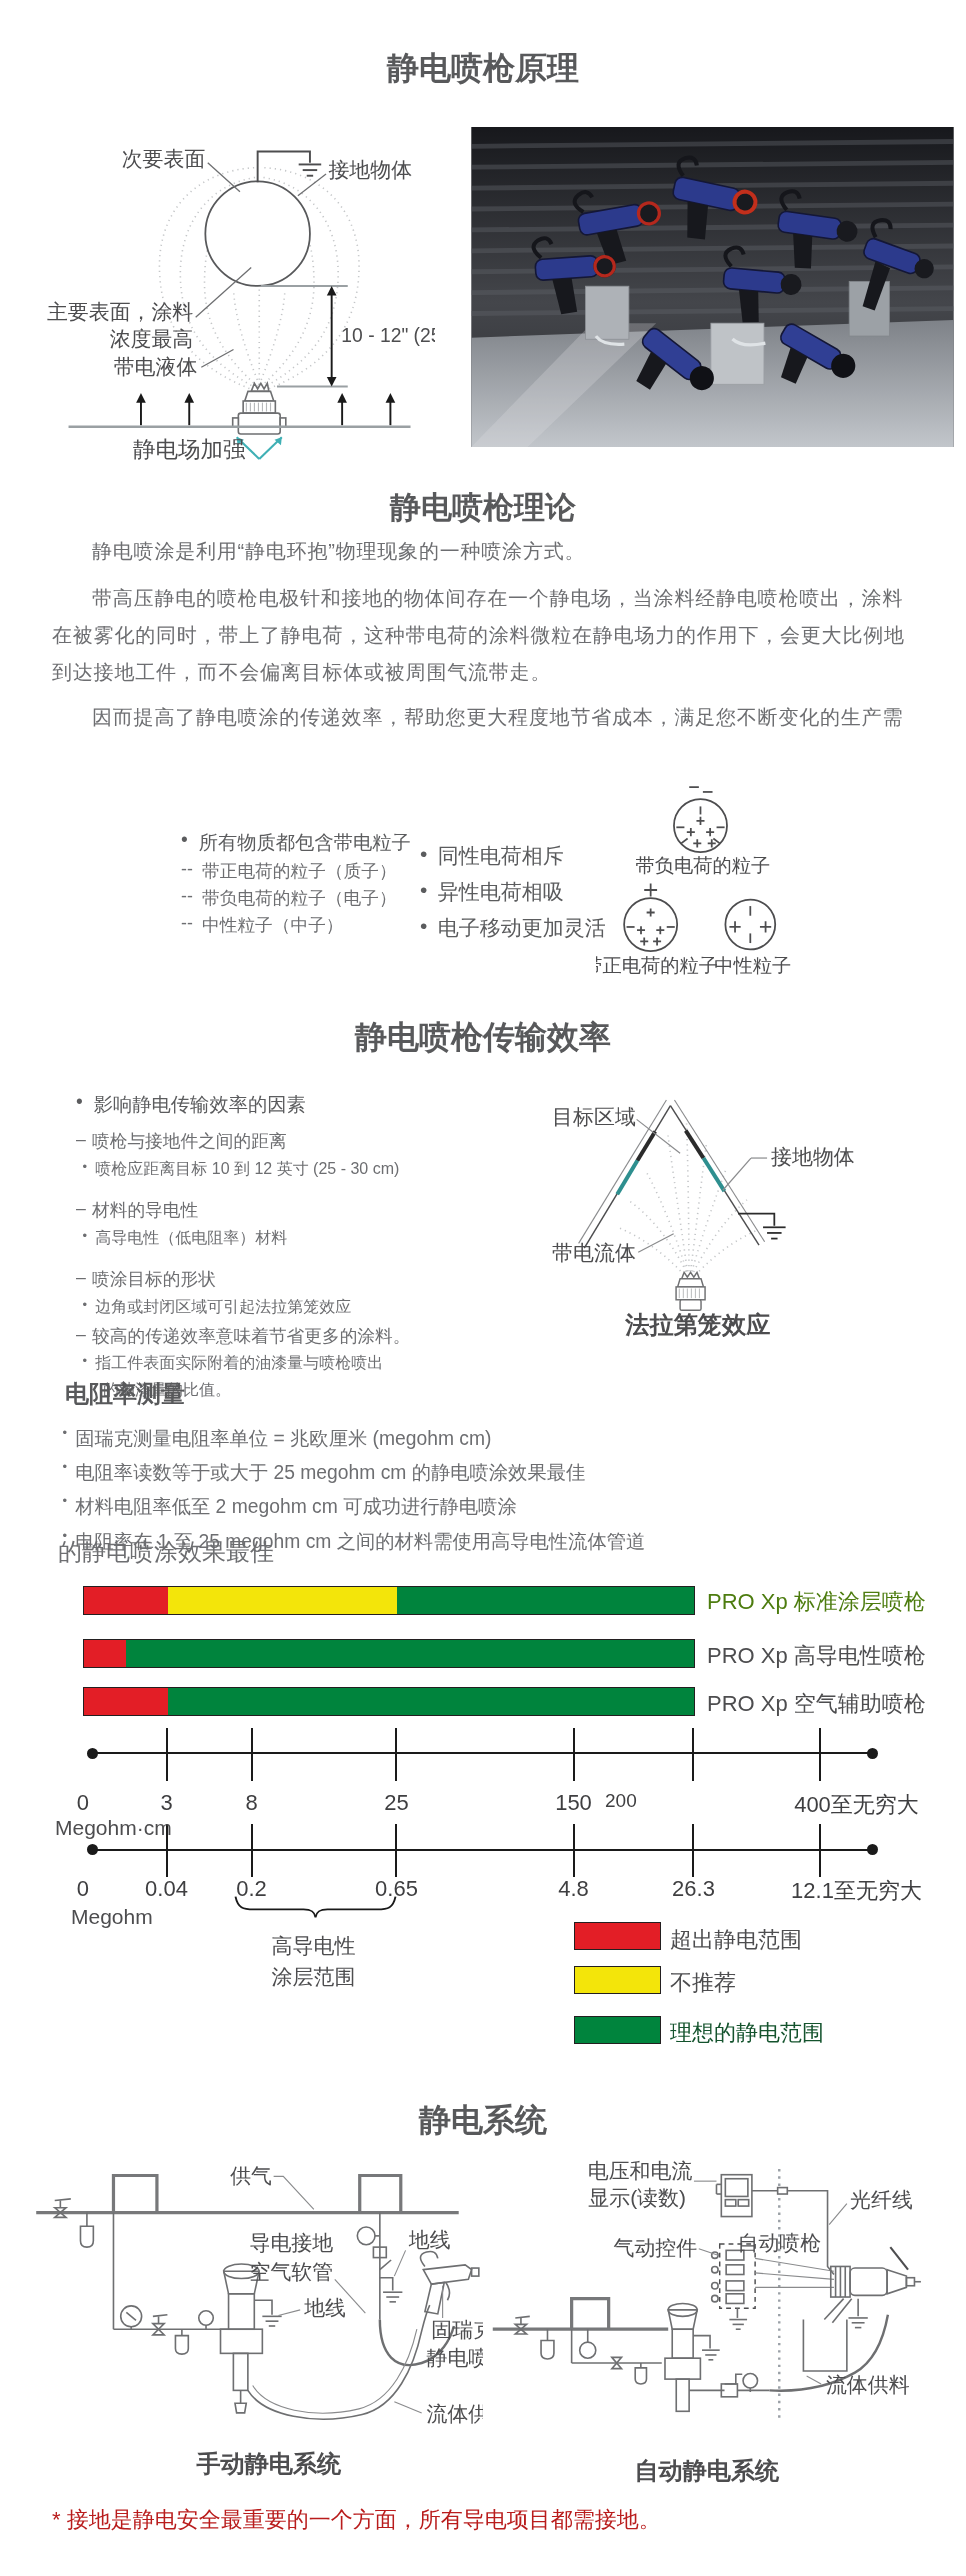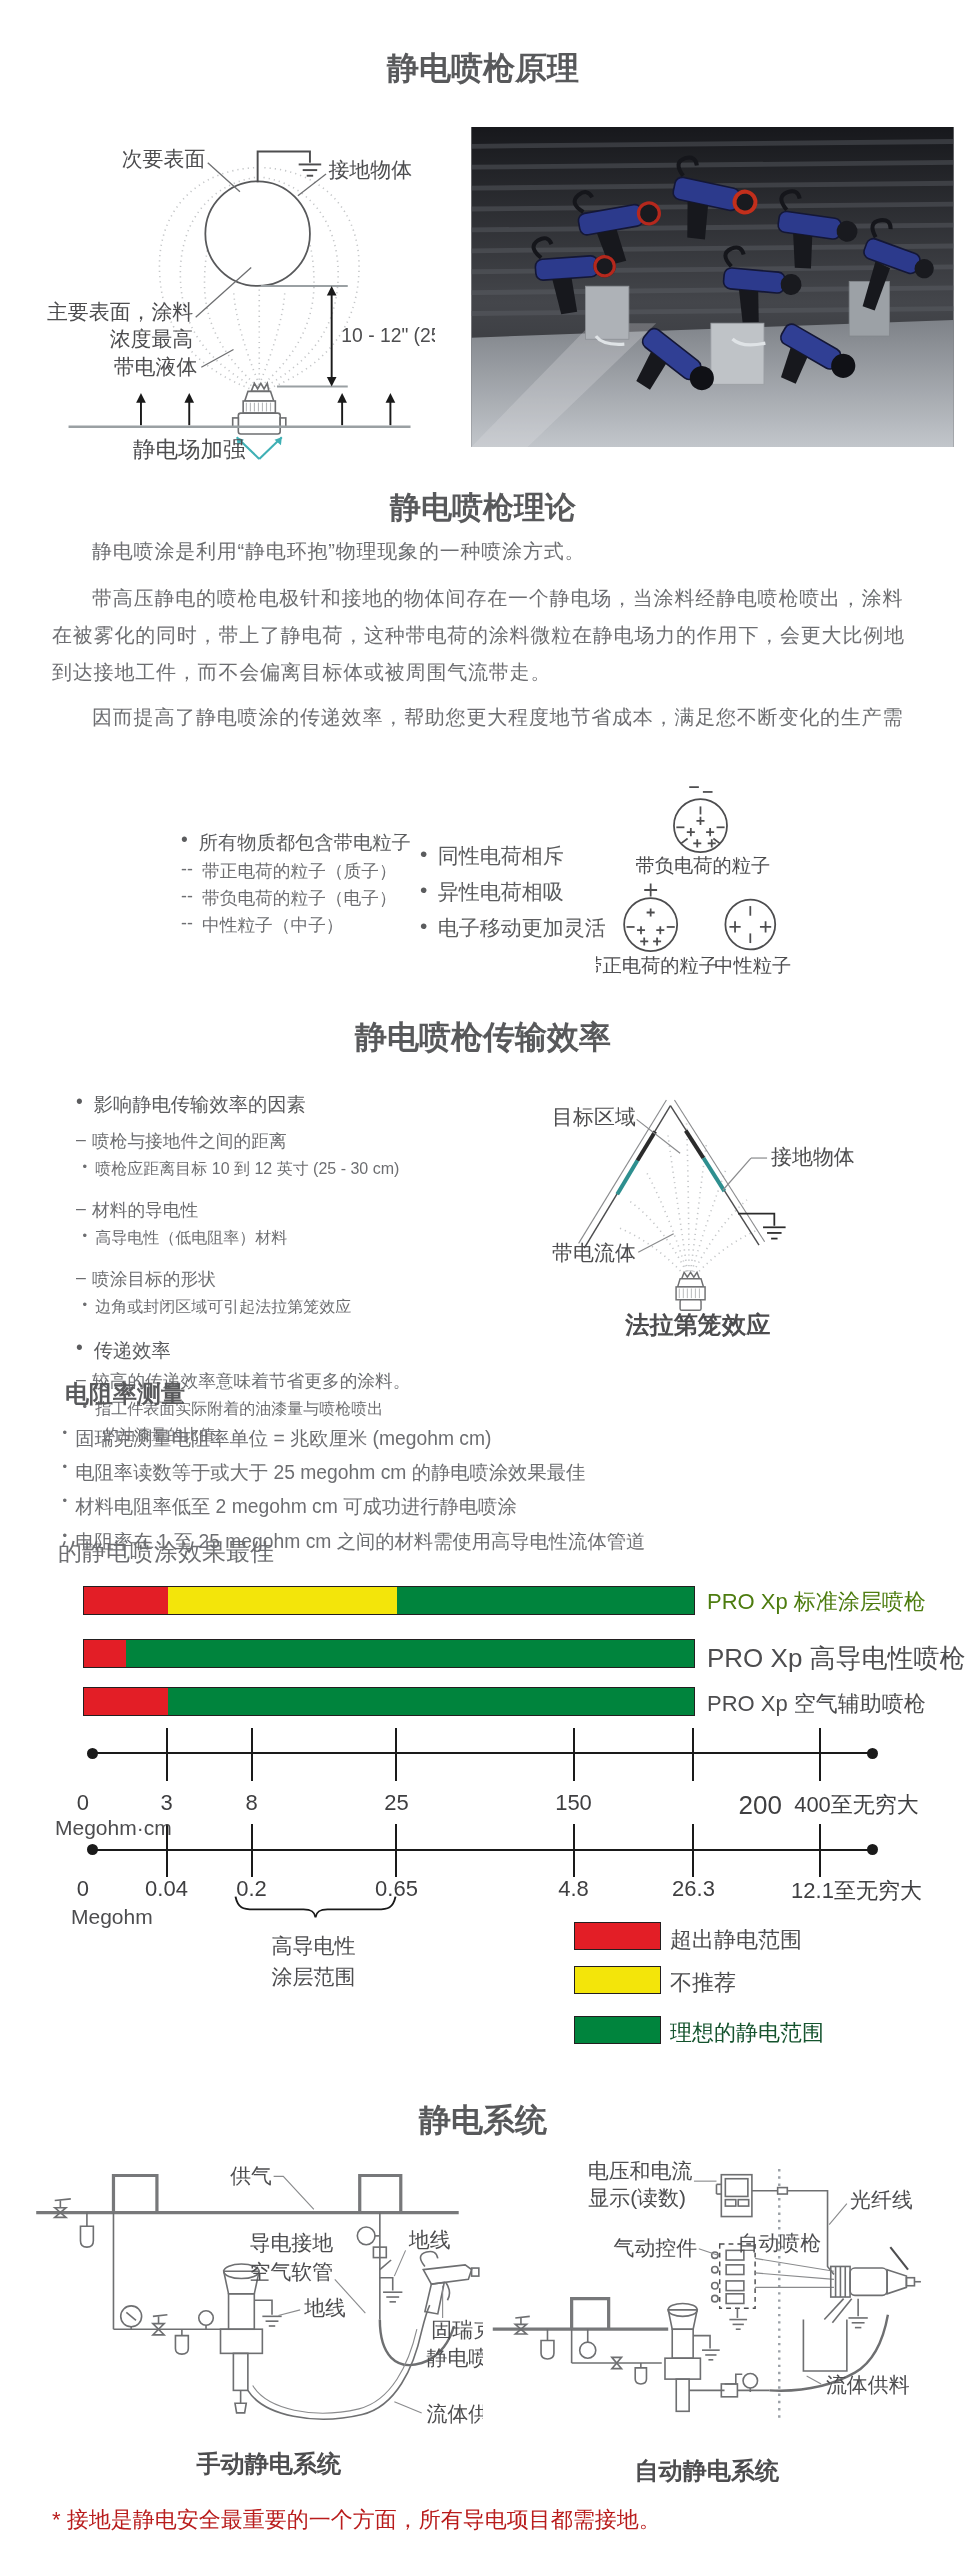--- a/index.html
+++ b/index.html
@@ -271,21 +271,20 @@
 
   <div class="abs h-center h1" style="left:0;top:1016px;">静电喷枪传输效率</div>
   <div class="abs list" style="left:76px;top:1091px;width:386px;">
     <div class="li bullet-lg">影响静电传输效率的因素</div>
     <div class="li dash gap-m">喷枪与接地件之间的距离</div>
     <div class="li bullet-sm gap-s">喷枪应距离目标 10 到 12 英寸 (25 - 30 cm)</div>
     <div class="li dash gap-l">材料的导电性</div>
     <div class="li bullet-sm gap-s">高导电性（低电阻率）材料</div>
     <div class="li dash gap-l">喷涂目标的形状</div>
     <div class="li bullet-sm gap-s">边角或封闭区域可引起法拉第笼效应</div>
-    <div class="li bullet-lg gap-l">传递效率</div>
     <div class="li dash gap-s">较高的传递效率意味着节省更多的涂料。</div>
     <div class="li bullet-sm gap-s">指工件表面实际附着的油漆量与喷枪喷出</div>
     <div class="li plain gap-s">的油漆量的比值。</div>
   </div>
 
   <svg class="abs" style="left:515px;top:1079px;" width="451" height="266" viewBox="0 0 560 330">
 
     <g class="dotted">
       <path d="M215,245 C200,210 170,170 140,150"></path>
       <path d="M215,245 C202,200 182,150 163,115"></path>
@@ -357,41 +356,41 @@
       <div style="position: absolute; left: 83px; top: 1586px; width: 610px; height: 27px; border: 1.6px solid rgb(35, 31, 32);">
         <div style="position: absolute; top: 0px; height: 100%; left: 0px; width: 84px; background: rgb(227, 30, 38);"></div>
         <div style="position: absolute; top: 0px; height: 100%; left: 84px; width: 229px; background: rgb(243, 229, 10);"></div>
         <div style="position: absolute; top: 0px; height: 100%; left: 313px; width: 297px; background: rgb(0, 132, 61);"></div>
       </div>
       <div style="position: absolute; left: 707px; top: 1587px; font-size: 22px; color: #4d7c0f;">PRO Xp 标准涂层喷枪</div>
       <div style="position: absolute; left: 83px; top: 1639px; width: 610px; height: 27px; border: 1.6px solid rgb(35, 31, 32);">
         <div style="position: absolute; top: 0px; height: 100%; left: 0px; width: 42px; background: rgb(227, 30, 38);"></div>
         <div style="position: absolute; top: 0px; height: 100%; left: 42px; width: 568px; background: rgb(0, 132, 61);"></div>
       </div>
-      <div style="position: absolute; left: 707px; top: 1641px; font-size: 26px; color: rgb(77, 77, 79);">PRO Xp 高导电性喷枪</div>
+      <div style="position: absolute; left: 707px; top: 1641px; font-size: 22px; color: rgb(77, 77, 79);">PRO Xp 高导电性喷枪</div>
       <div style="position: absolute; left: 83px; top: 1687px; width: 610px; height: 27px; border: 1.6px solid rgb(35, 31, 32);">
         <div style="position: absolute; top: 0px; height: 100%; left: 0px; width: 84px; background: rgb(227, 30, 38);"></div>
         <div style="position: absolute; top: 0px; height: 100%; left: 84px; width: 526px; background: rgb(0, 132, 61);"></div>
       </div>
       <div style="position: absolute; left: 707px; top: 1689px; font-size: 22px; color: rgb(77, 77, 79);">PRO Xp 空气辅助喷枪</div>
       <div style="position: absolute; left: 93px; top: 1752px; width: 780px; height: 2.4px; background: rgb(26, 26, 26);"></div>
       <div style="position: absolute; left: 87px; top: 1748px; width: 11.3px; height: 11.3px; border-radius: 50%; background: rgb(26, 26, 26);"></div>
       <div style="position: absolute; left: 867px; top: 1748px; width: 11.3px; height: 11.3px; border-radius: 50%; background: rgb(26, 26, 26);"></div>
       <div style="position: absolute; left: 166px; top: 1728px; width: 1.6px; height: 53px; background: rgb(26, 26, 26);"></div>
       <div style="position: absolute; left: 251px; top: 1728px; width: 1.6px; height: 53px; background: rgb(26, 26, 26);"></div>
       <div style="position: absolute; left: 395px; top: 1728px; width: 1.6px; height: 53px; background: rgb(26, 26, 26);"></div>
       <div style="position: absolute; left: 573px; top: 1728px; width: 1.6px; height: 53px; background: rgb(26, 26, 26);"></div>
       <div style="position: absolute; left: 692px; top: 1728px; width: 1.6px; height: 53px; background: rgb(26, 26, 26);"></div>
       <div style="position: absolute; left: 819px; top: 1728px; width: 1.6px; height: 53px; background: rgb(26, 26, 26);"></div>
       <div style="position: absolute; left: -5.6px; top: 1790px; width: 177px; text-align: center; font-size: 22px; color: rgb(63, 63, 65);">0</div>
       <div style="position: absolute; left: 78px; top: 1790px; width: 177px; text-align: center; font-size: 22px; color: rgb(63, 63, 65);">3</div>
       <div style="position: absolute; left: 163px; top: 1790px; width: 177px; text-align: center; font-size: 22px; color: rgb(63, 63, 65);">8</div>
       <div style="position: absolute; left: 308px; top: 1790px; width: 177px; text-align: center; font-size: 22px; color: rgb(63, 63, 65);">25</div>
       <div style="position: absolute; left: 485px; top: 1790px; width: 177px; text-align: center; font-size: 22px; color: rgb(63, 63, 65);">150</div>
-      <div style="position: absolute; left: 605px; top: 1790px; width: 177px; text-align: right; font-size: 26px; color: rgb(63, 63, 65);">200</div>
+      <div style="position: absolute; left: 605px; top: 1790px; width: 177px; text-align: left; font-size: 19px; color: rgb(63, 63, 65);">200</div>
       <div style="position: absolute; left: 768px; top: 1790px; width: 177px; text-align: center; font-size: 22px; color: rgb(63, 63, 65);">400至无穷大</div>
       <div style="position: absolute; left: 93px; top: 1849px; width: 780px; height: 2.4px; background: rgb(26, 26, 26);"></div>
       <div style="position: absolute; left: 87px; top: 1844px; width: 11.3px; height: 11.3px; border-radius: 50%; background: rgb(26, 26, 26);"></div>
       <div style="position: absolute; left: 867px; top: 1844px; width: 11.3px; height: 11.3px; border-radius: 50%; background: rgb(26, 26, 26);"></div>
       <div style="position: absolute; left: 166px; top: 1824px; width: 1.6px; height: 53px; background: rgb(26, 26, 26);"></div>
       <div style="position: absolute; left: 251px; top: 1824px; width: 1.6px; height: 53px; background: rgb(26, 26, 26);"></div>
       <div style="position: absolute; left: 395px; top: 1824px; width: 1.6px; height: 53px; background: rgb(26, 26, 26);"></div>
       <div style="position: absolute; left: 573px; top: 1824px; width: 1.6px; height: 53px; background: rgb(26, 26, 26);"></div>
       <div style="position: absolute; left: 692px; top: 1824px; width: 1.6px; height: 53px; background: rgb(26, 26, 26);"></div>
       <div style="position: absolute; left: 819px; top: 1824px; width: 1.6px; height: 53px; background: rgb(26, 26, 26);"></div>

